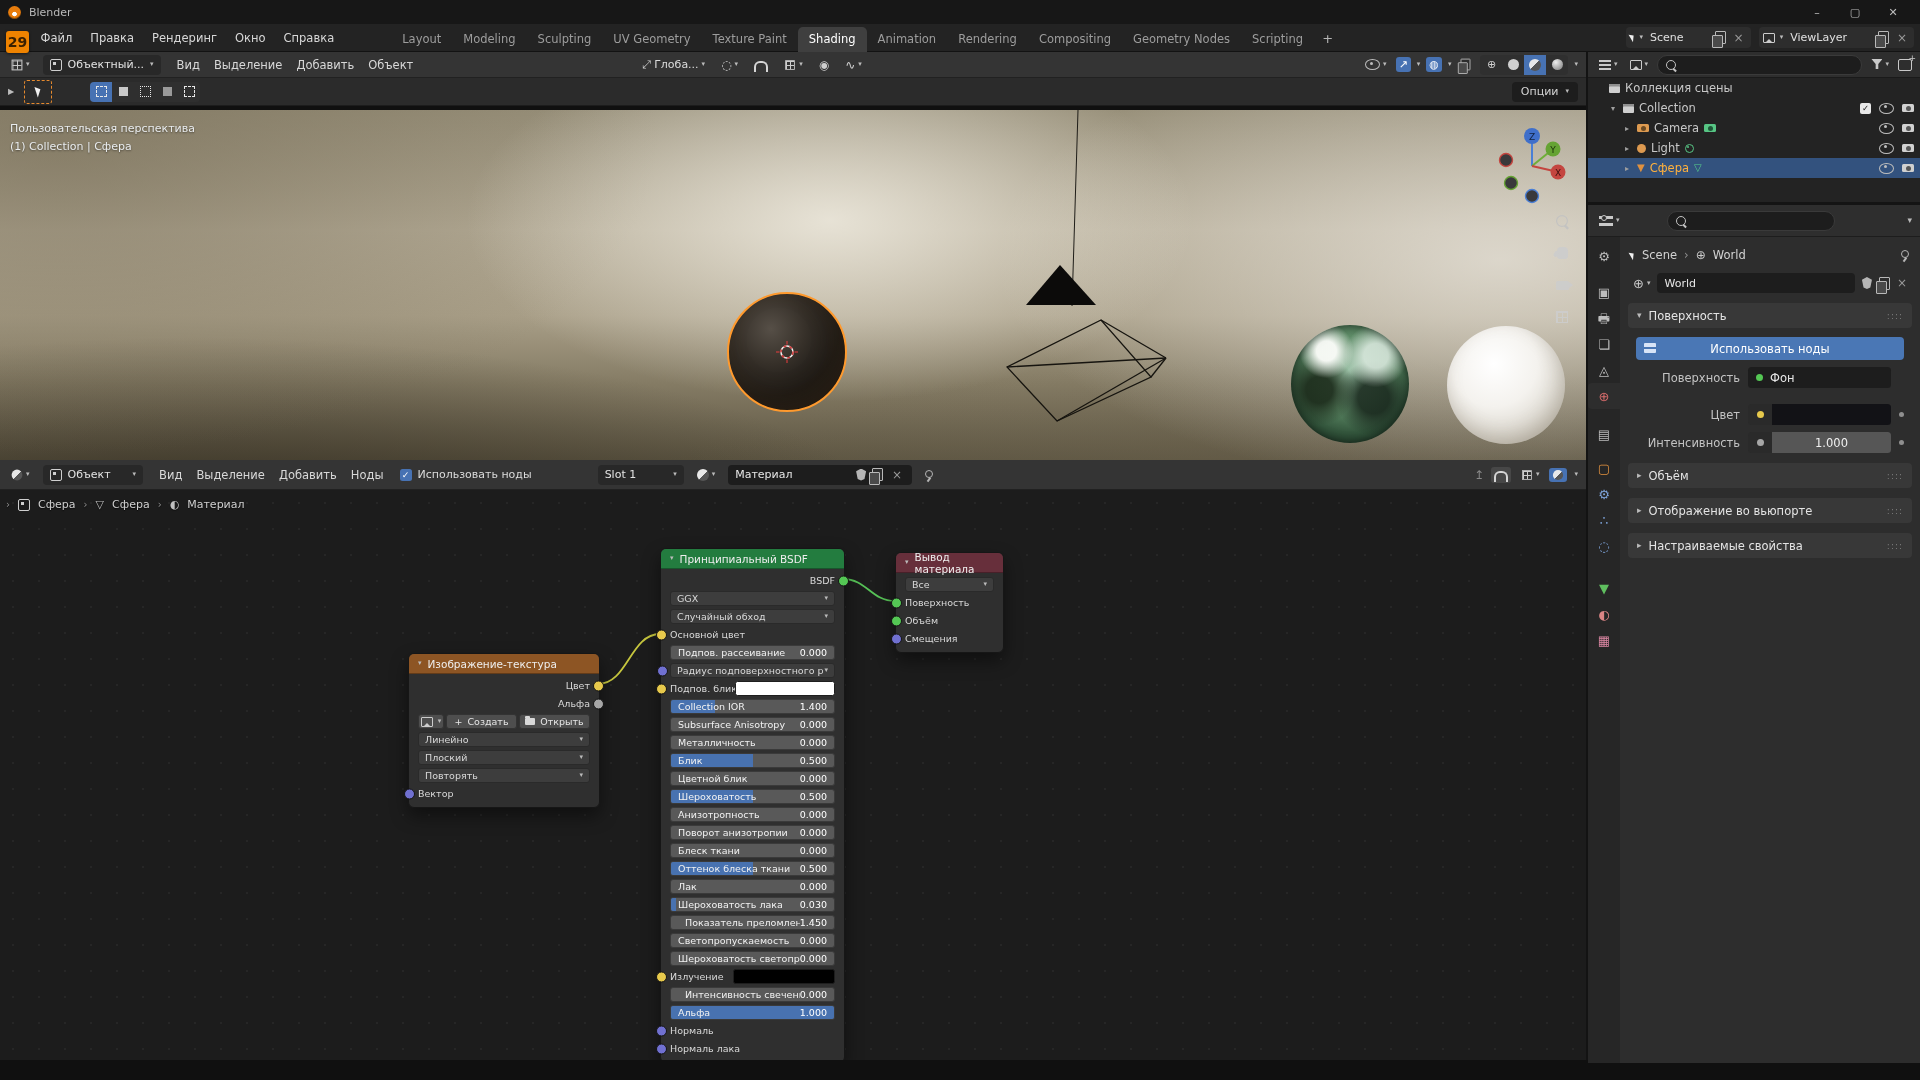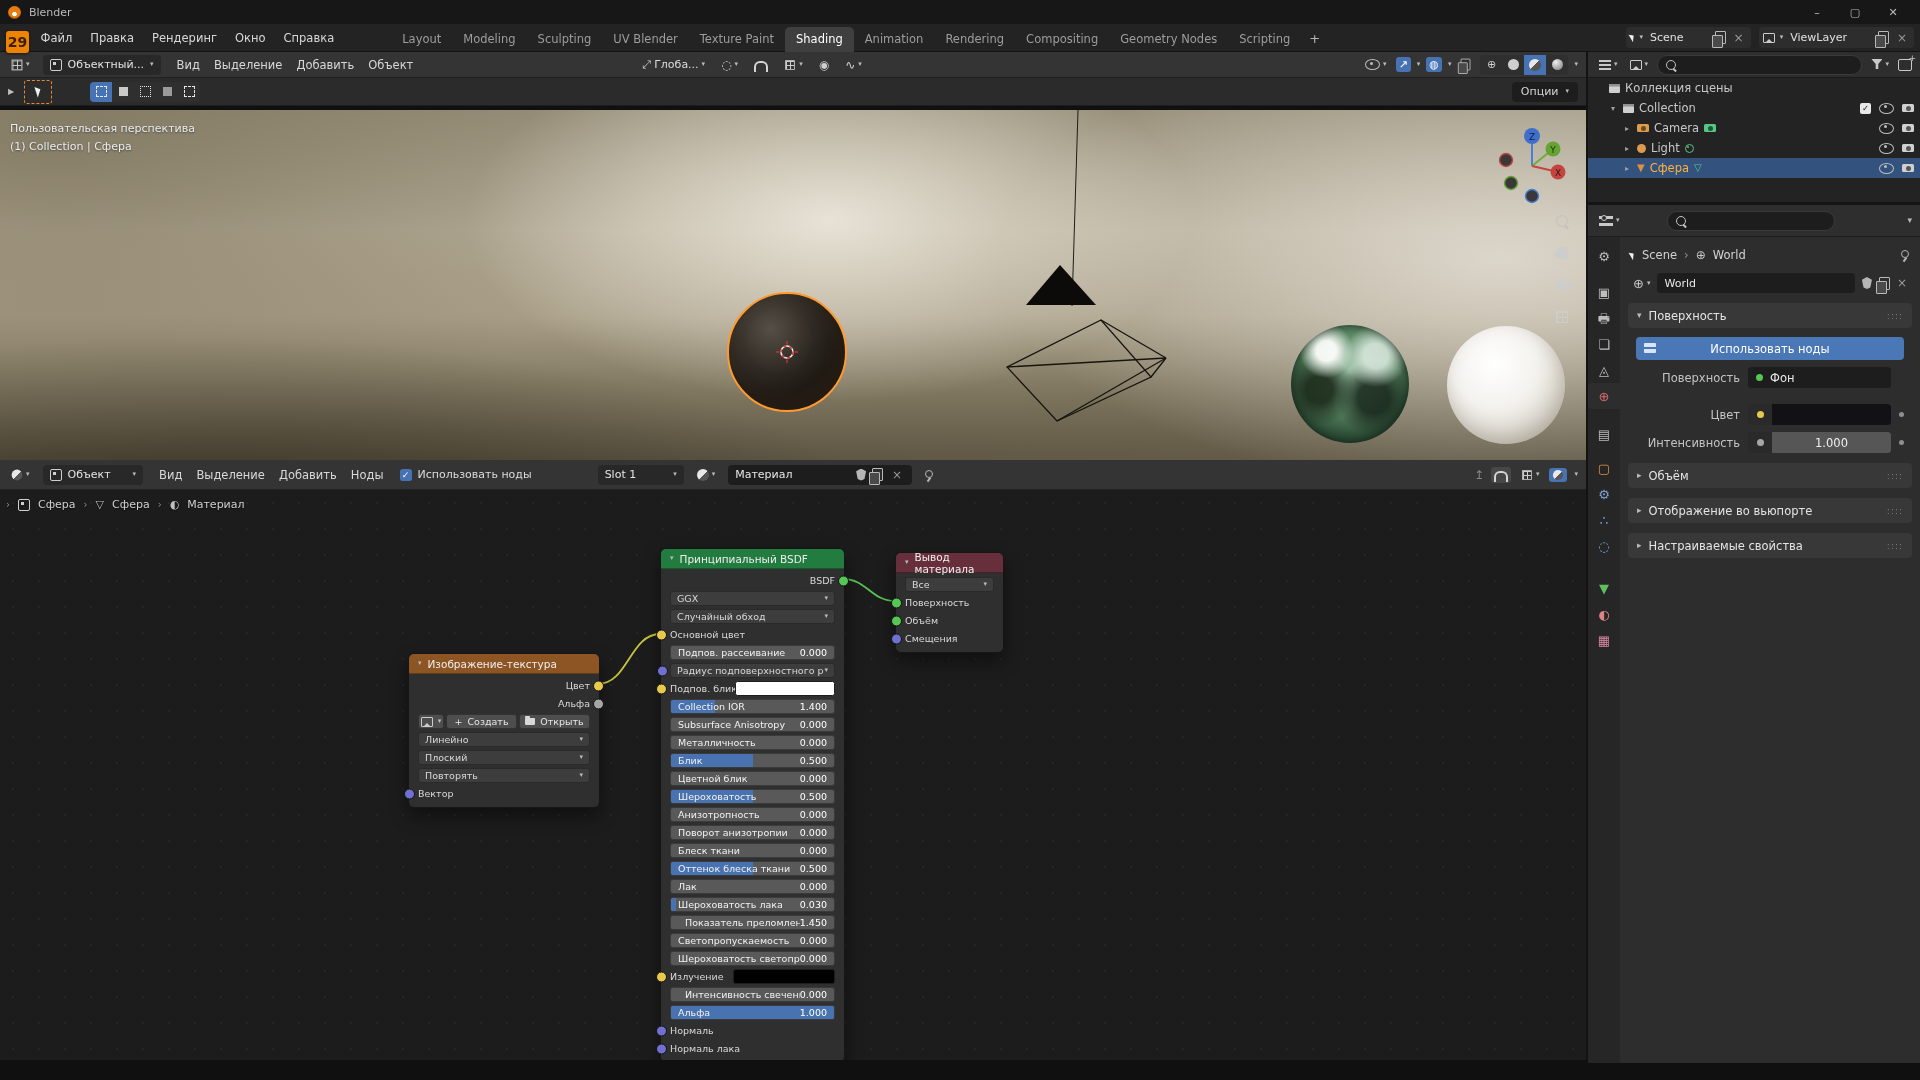--- a/index.html
+++ b/index.html
@@ -193,21 +193,21 @@
         <div class="menu">Файл</div>
         <div class="menu">Правка</div>
         <div class="menu">Рендеринг</div>
         <div class="menu">Окно</div>
         <div class="menu">Справка</div>
       </div>
     <div id="ws-tabs">
         <div class="tab">Layout</div>
         <div class="tab">Modeling</div>
         <div class="tab">Sculpting</div>
-        <div class="tab">UV Blender</div>
+        <div class="tab">UV Geometry</div>
         <div class="tab">Texture Paint</div>
         <div class="tab active">Shading</div>
         <div class="tab">Animation</div>
         <div class="tab">Rendering</div>
         <div class="tab">Compositing</div>
         <div class="tab">Geometry Nodes</div>
         <div class="tab">Scripting</div>
         <div class="tab add">+</div>
       </div>
     <div style="margin-left:auto;display:flex;gap:8px;align-items:center;">

